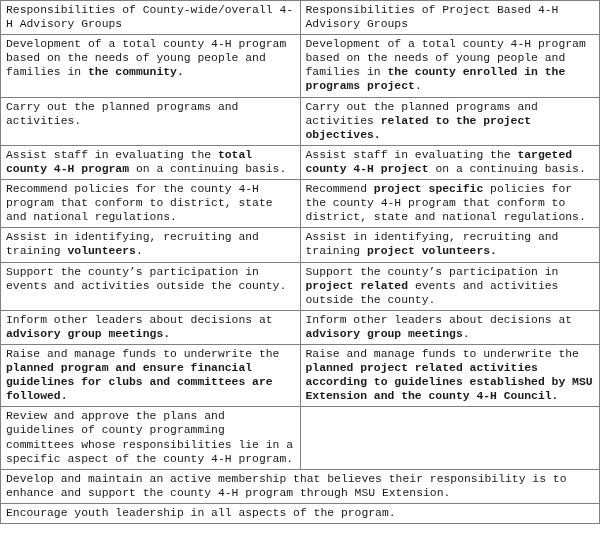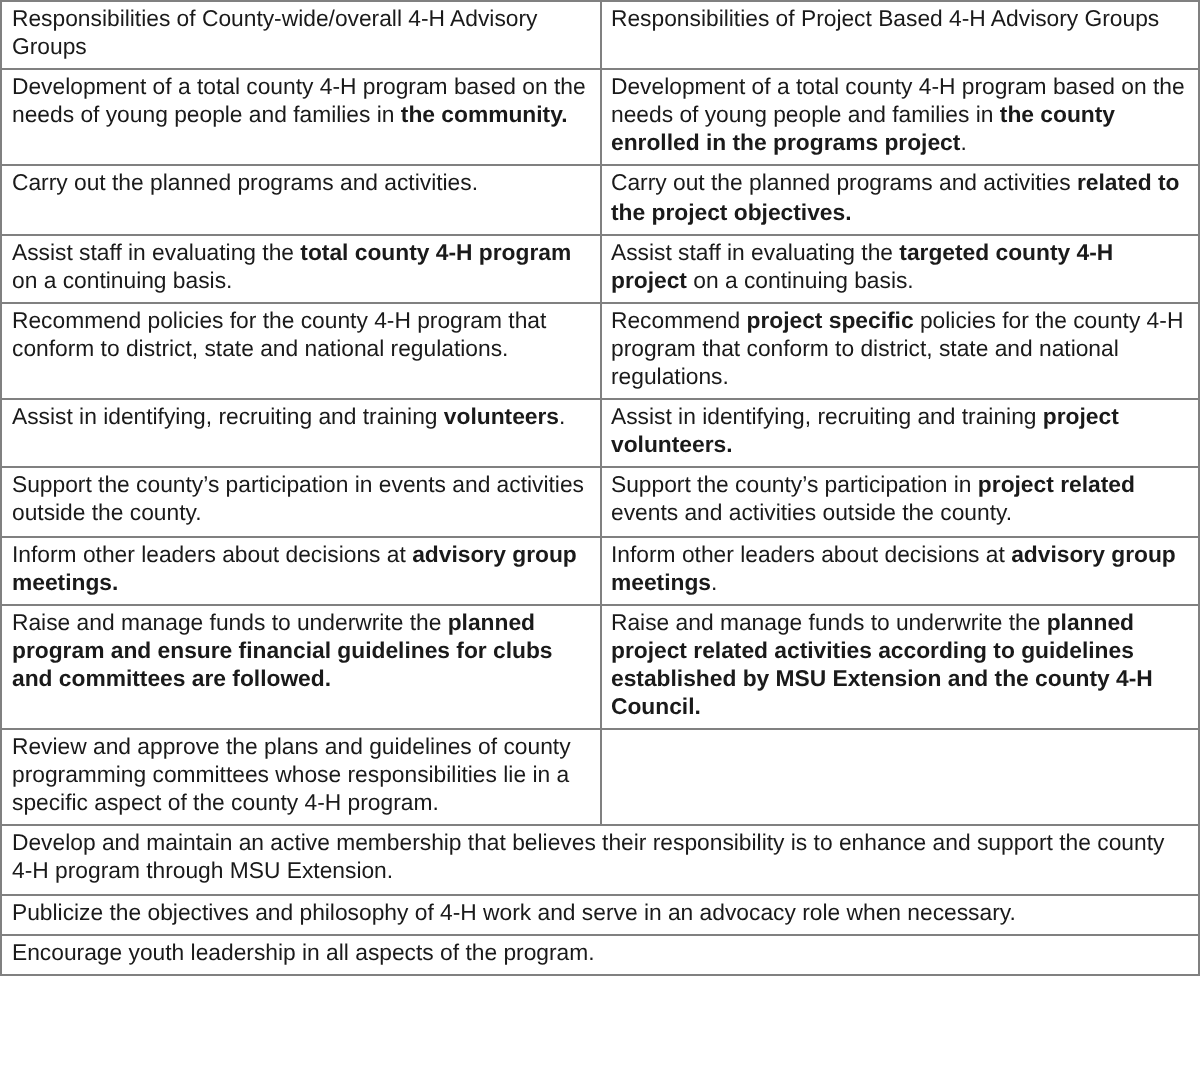--- a/index.html
+++ b/index.html
@@ -12,20 +12,21 @@
     width: 600px;
     height: 543px;
     overflow: hidden;
     font-family: "Liberation Sans", sans-serif;
     color: #1a1a1a;
   }
   #table-wrap {
     width: 600px;
     height: 442px;
     box-sizing: border-box;
+    font-family: Liberation Mono, monospace;
   }
   table.resp-table {
     width: 600px;
     border-collapse: collapse;
     table-layout: fixed;
     border: 1px solid #808080;
   }
   table.resp-table td,
   table.resp-table th {
     border: 1px solid #808080;
@@ -100,20 +101,17 @@
           <td class="cell">Raise and manage funds to underwrite the <b>planned project related activities according to guidelines established by MSU Extension and the county 4-H Council.</b></td>
         </tr>
         <tr>
           <td class="cell">Review and approve the plans and guidelines of county programming committees whose responsibilities lie in a specific aspect of the county 4-H program.</td>
           <td class="cell empty"></td>
         </tr>
         <tr>
           <td class="full" colspan="2">Develop and maintain an active membership that believes their responsibility is to enhance and support the county 4-H program through MSU Extension.</td>
         </tr>
         <tr>
-          <td class="full" colspan="2">Publicize the objectives and philosophy of 4-H work and serve in an advocacy role when necessary.</td>
-        </tr>
-        <tr>
           <td class="full" colspan="2">Encourage youth leadership in all aspects of the program.</td>
         </tr>
       </tbody>
   </table>
 </div>
 
 </body></html>

